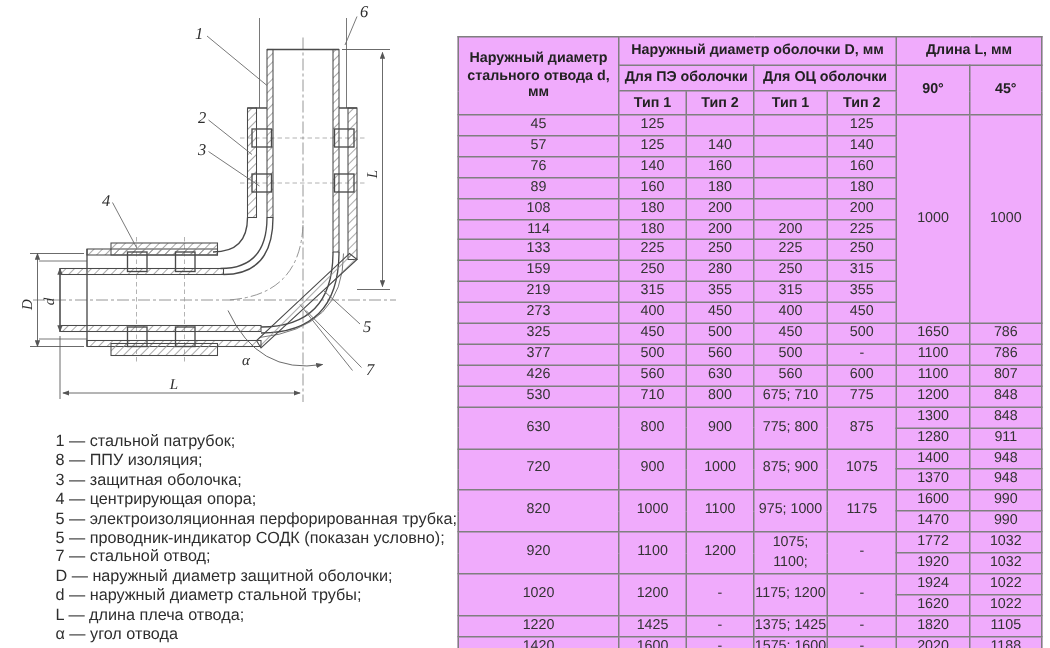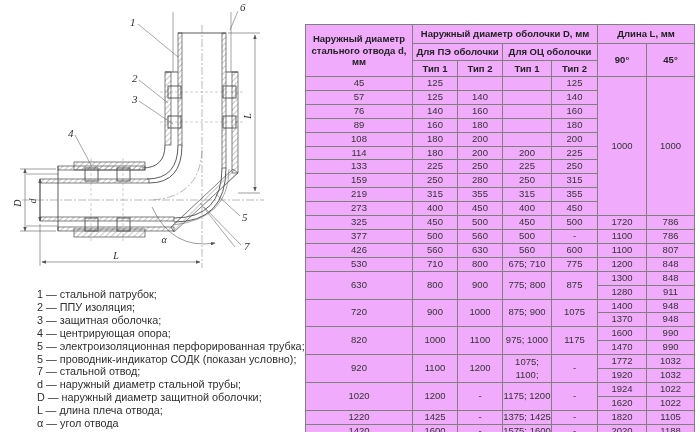--- a/index.html
+++ b/index.html
@@ -162,28 +162,28 @@
       <text class="callout" x="130" y="103">3</text>
       <text class="callout" x="66" y="137">4</text>
       <text class="callout" x="240" y="221">5</text>
       <text class="callout" x="238" y="11">6</text>
       <text class="callout" x="242" y="250">7</text>
     </g>
   </svg>
 
   <ul id="legend">
       <li>1 — стальной патрубок;</li>
-      <li>2 — ППУ изоляция;</li>
+      <li>8 — ППУ изоляция;</li>
       <li>3 — защитная оболочка;</li>
       <li>4 — центрирующая опора;</li>
       <li>5 — электроизоляционная перфорированная трубка;</li>
       <li>5 — проводник-индикатор СОДК (показан условно);</li>
       <li>7 — стальной отвод;</li>
+      <li>D — наружный диаметр защитной оболочки;</li>
       <li>d — наружный диаметр стальной трубы;</li>
-      <li>D — наружный диаметр защитной оболочки;</li>
       <li>L — длина плеча отвода;</li>
       <li>α — угол отвода</li>
     </ul>
 
   <table id="spec-table">
     <colgroup>
       <col style="width:107px">
         <col style="width:45px">
         <col style="width:45px">
       <col style="width:49px">
@@ -282,21 +282,21 @@
           <td>450</td>
           <td>400</td>
           <td>450</td>
         </tr>
         <tr>
           <td>325</td>
           <td>450</td>
           <td>500</td>
           <td>450</td>
           <td>500</td>
-          <td>1720</td>
+          <td>1650</td>
           <td>786</td>
         </tr>
         <tr>
           <td>377</td>
           <td>500</td>
           <td>560</td>
           <td>500</td>
           <td>-</td>
           <td>1100</td>
           <td>786</td>

